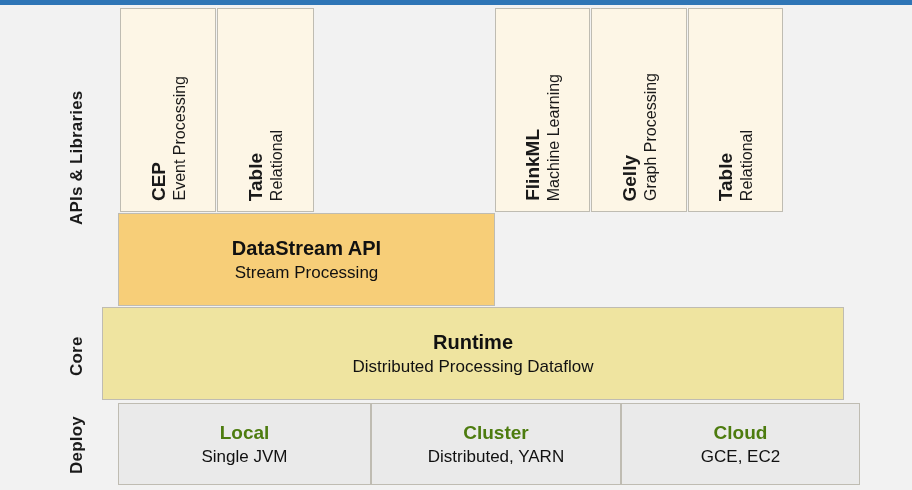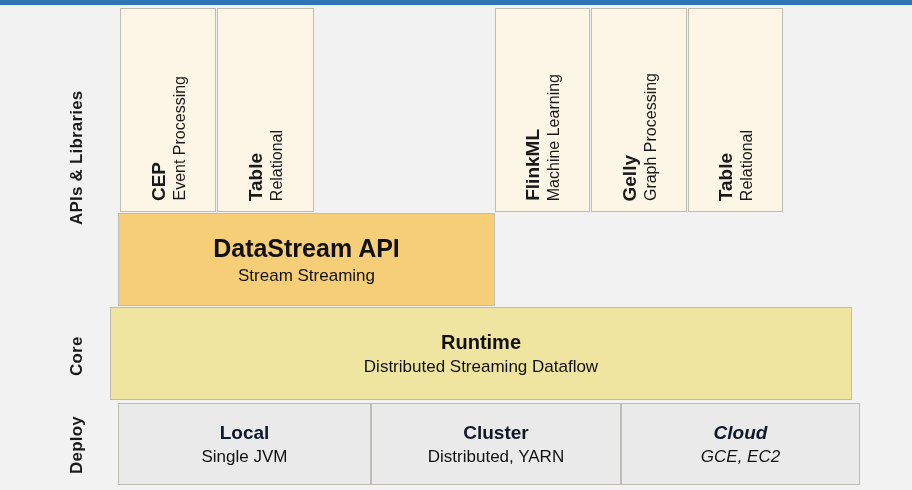--- a/index.html
+++ b/index.html
@@ -78,27 +78,27 @@
     height: 93px;
     background: #f7ce78;
     border: 1px solid #bfbcb2;
     box-sizing: border-box;
     display: flex;
     flex-direction: column;
     align-items: center;
     justify-content: center;
     gap: 3px;
   }
-  .api-title { font-weight: bold; font-size: 25px; color: #111; }
+  .api-title { font-weight: bold; font-size: 20px; color: #111; }
   .api-sub   { font-weight: normal; font-size: 17px; color: #111; }
 
   
   #runtime-box {
     position: absolute;
-    left: 110px; top: 307px;
+    left: 102px; top: 307px;
     width: 742px; height: 93px;
     background: #efe4a0;
     border: 1px solid #bfbcb2;
     box-sizing: border-box;
     display: flex;
     flex-direction: column;
     align-items: center;
     justify-content: center;
     gap: 3px;
   }
@@ -112,41 +112,41 @@
     height: 82px;
     background: #eaeaea;
     border: 1px solid #bfbcb2;
     box-sizing: border-box;
     display: flex;
     flex-direction: column;
     align-items: center;
     justify-content: center;
     gap: 3px;
   }
-  .deploy-title { font-weight: bold; font-size: 19px; color: #0f172a; }
+  .deploy-title { font-weight: bold; font-size: 19px; color: #4d7c0f; }
   .deploy-sub   { font-weight: normal; font-size: 17px; color: #111; }
 </style>
 </head>
 <body>
 
 <div id="stage">
 
   <div class="top-rule"></div>
 
   <div class="axis-label" id="axis-apis">APIs &amp; Libraries</div>
   <div class="axis-label" id="axis-core">Core</div>
   <div class="axis-label" id="axis-deploy">Deploy</div>
 
   <div id="library-row"></div>
 
   <div id="api-row"></div>
 
   <div id="runtime-box">
     <div class="api-title">Runtime</div>
-    <div class="api-sub">Distributed Streaming Dataflow</div>
+    <div class="api-sub">Distributed Processing Dataflow</div>
   </div>
 
   <div id="deploy-row"></div>
 
 <div class="lib-box" style="left: 120px; width: 96px;">
       <div class="lib-inner">
         <div class="lib-sub">Event Processing</div>
         <div class="lib-title">CEP</div>
       </div>
     </div>
@@ -169,27 +169,27 @@
       </div>
     </div>
     <div class="lib-box" style="left: 688px; width: 95px;">
       <div class="lib-inner">
         <div class="lib-sub">Relational</div>
         <div class="lib-title">Table</div>
       </div>
     </div>
     <div class="api-box" style="left: 118px; width: 377px;">
       <div class="api-title">DataStream API</div>
-      <div class="api-sub">Stream Streaming</div>
+      <div class="api-sub">Stream Processing</div>
     </div>
     <div class="deploy-box" style="left: 118px; width: 253px;">
       <div class="deploy-title">Local</div>
       <div class="deploy-sub">Single JVM</div>
     </div>
     <div class="deploy-box" style="left: 371px; width: 250px;">
       <div class="deploy-title">Cluster</div>
       <div class="deploy-sub">Distributed, YARN</div>
     </div>
-    <div class="deploy-box" style="left: 621px; width: 239px; font-style: italic;">
+    <div class="deploy-box" style="left: 621px; width: 239px;">
       <div class="deploy-title">Cloud</div>
       <div class="deploy-sub">GCE, EC2</div>
     </div>
   </div>
 
 </body></html>

